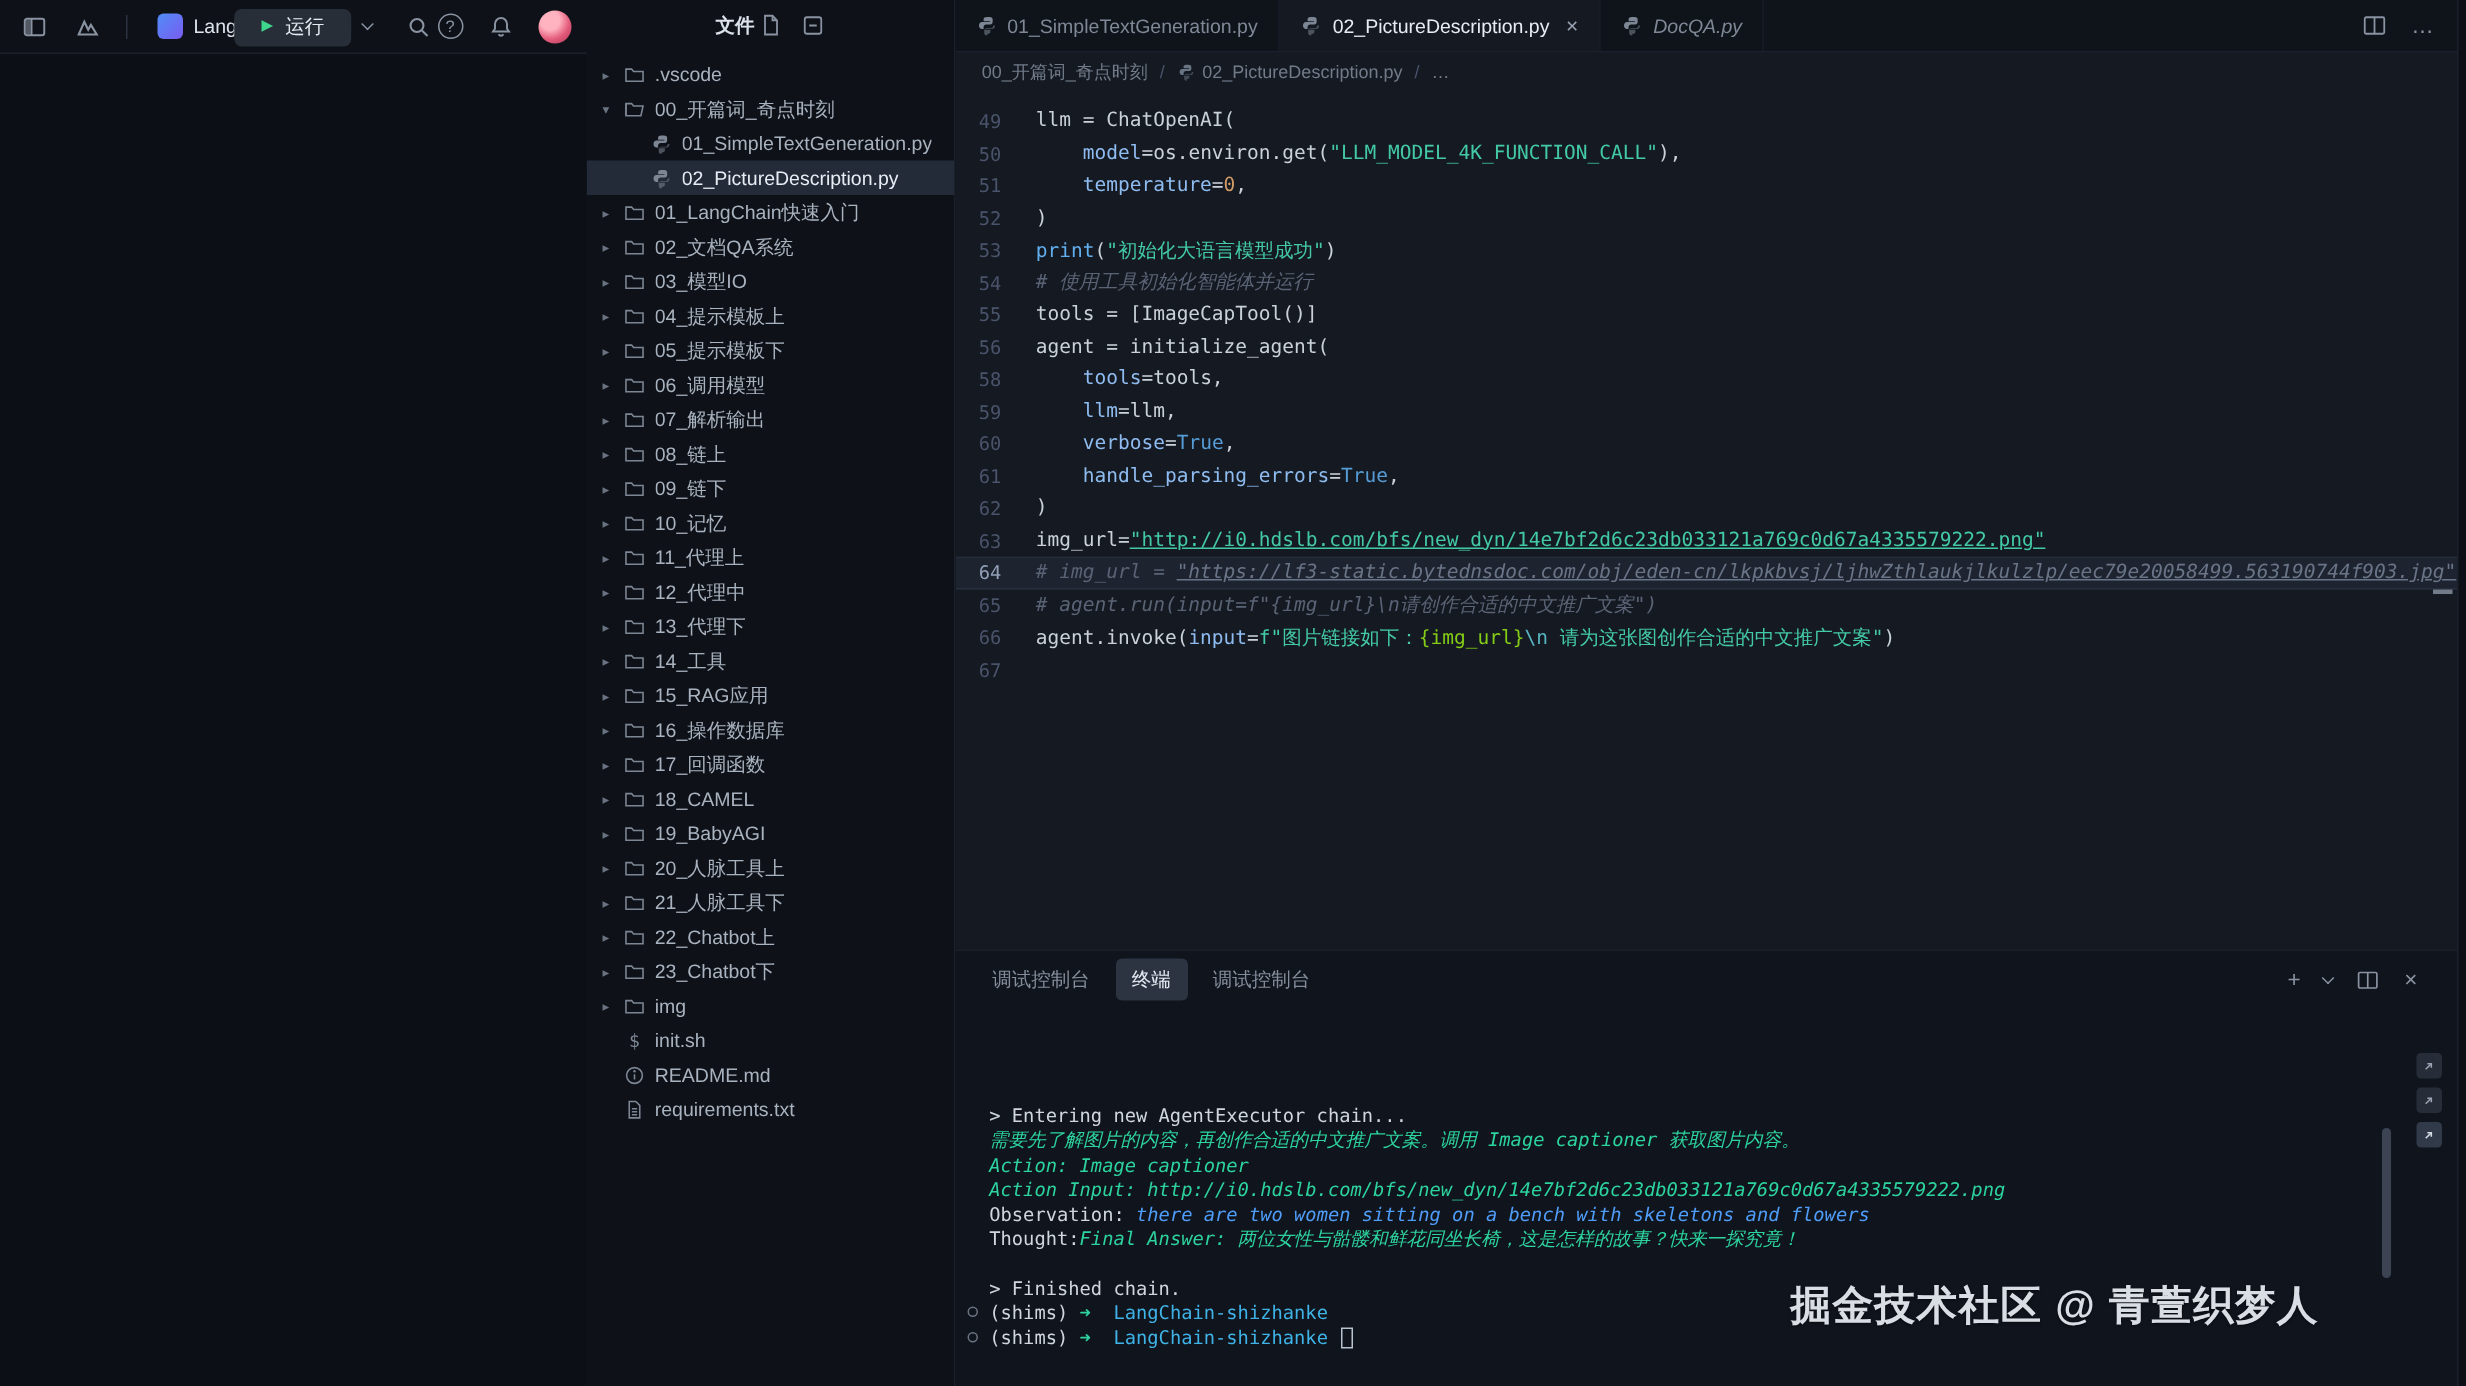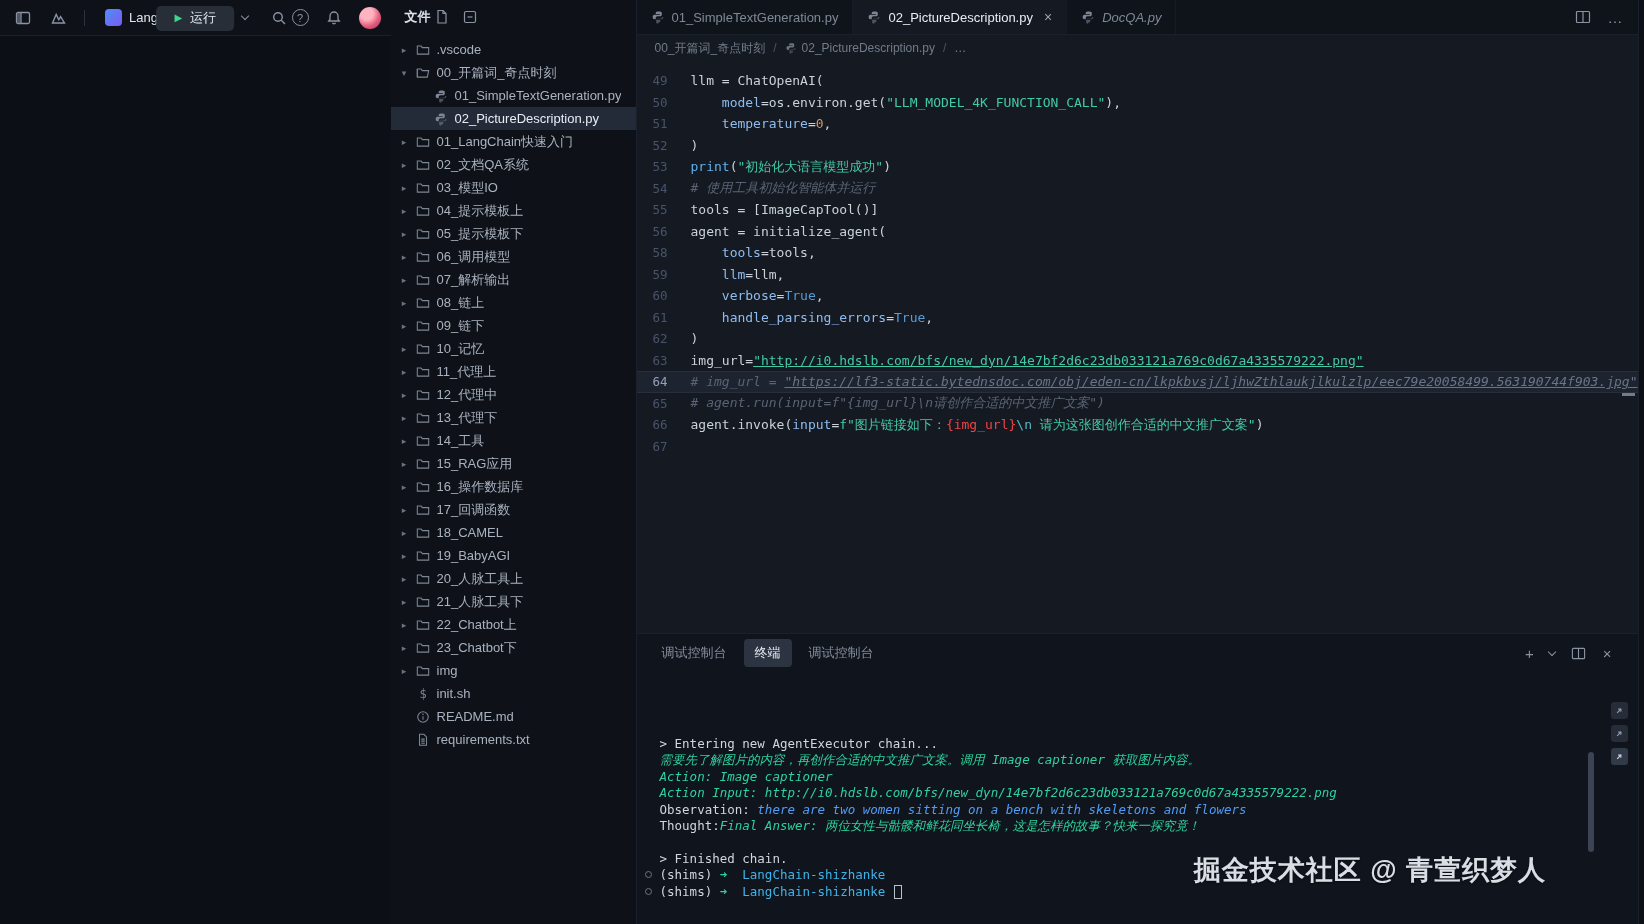--- a/index.html
+++ b/index.html
@@ -32,21 +32,21 @@
     font-size:11px; display:flex; align-items:center; justify-content:center; cursor:pointer; }
   .avatar { width:22px; height:22px; border-radius:50%; cursor:pointer;
     background:radial-gradient(circle at 35% 30%,#ffb3c1 0 30%,#e35d7c 60%,#b03052); }
 
   
   .main { flex:1; display:flex; min-height:0; }
 
   
   .sidebar { width:246px; flex:none; background:#0e1218; border-right:1px solid #1b212c;
     display:flex; flex-direction:column; overflow:hidden; }
-  .sb-head { height:34px; flex:none; display:flex; align-items:center; justify-content:flex-start;
+  .sb-head { height:34px; flex:none; display:flex; align-items:center; justify-content:center;
     padding:0 10px 0 14px; }
   .sb-title { font-size:13px; font-weight:700; color:#dbe2ea; }
   .sb-actions { display:flex; gap:6px; color:#8a93a2; }
   .sb-actions .tb-icon { width:22px; height:22px; }
   .tree { flex:1; overflow:hidden; padding-top:4px; font-size:13px; }
   .tree-item { height:23px; display:flex; align-items:center; gap:6px; color:#a9b2bf;
     cursor:pointer; white-space:nowrap; }
   .tree-item.selected { background:#232b39; color:#e8edf4; }
   .chev { width:11px; flex:none; text-align:center; font-size:9px; color:#6a7382; }
   .ticon { width:15px; height:15px; flex:none; display:flex; align-items:center; justify-content:center;
@@ -88,21 +88,21 @@
   .lcontent { white-space:pre; }
   .tk-p   { color:#c9d1d9; }
   .tk-pr  { color:#8fbcf0; }
   .tk-kw  { color:#61afef; }
   .tk-s   { color:#43c9a8; }
   .tk-su  { color:#43c9a8; text-decoration:underline; }
   .tk-num { color:#d19a66; }
   .tk-b   { color:#569cd6; }
   .tk-cm  { color:#5a6375; font-style:italic; }
   .tk-cmu { color:#6a7487; font-style:italic; text-decoration:underline; }
-  .tk-ip  { color:#ef4444; }
+  .tk-ip  { color:#84cc16; }
   .tk-esc { color:#56b6c2; }
   .ruler-mark { position:absolute; right:3px; width:13px; height:3px; background:#8a93a2; opacity:.8; }
 
   
   .panel { height:291px; flex:none; background:#10141c; border-top:1px solid #1b212c;
     display:flex; flex-direction:column; position:relative; }
   .panel-head { height:38px; flex:none; display:flex; align-items:center; gap:6px; padding:0 14px; }
   .panel-tab { padding:5px 11px; font-size:13px; color:#848d9c; border-radius:4px; cursor:pointer; }
   .panel-tab.active { background:#2c3442; color:#e6ebf2; }
   .panel-actions { margin-left:auto; display:flex; align-items:center; gap:15px; color:#8a93a2;

